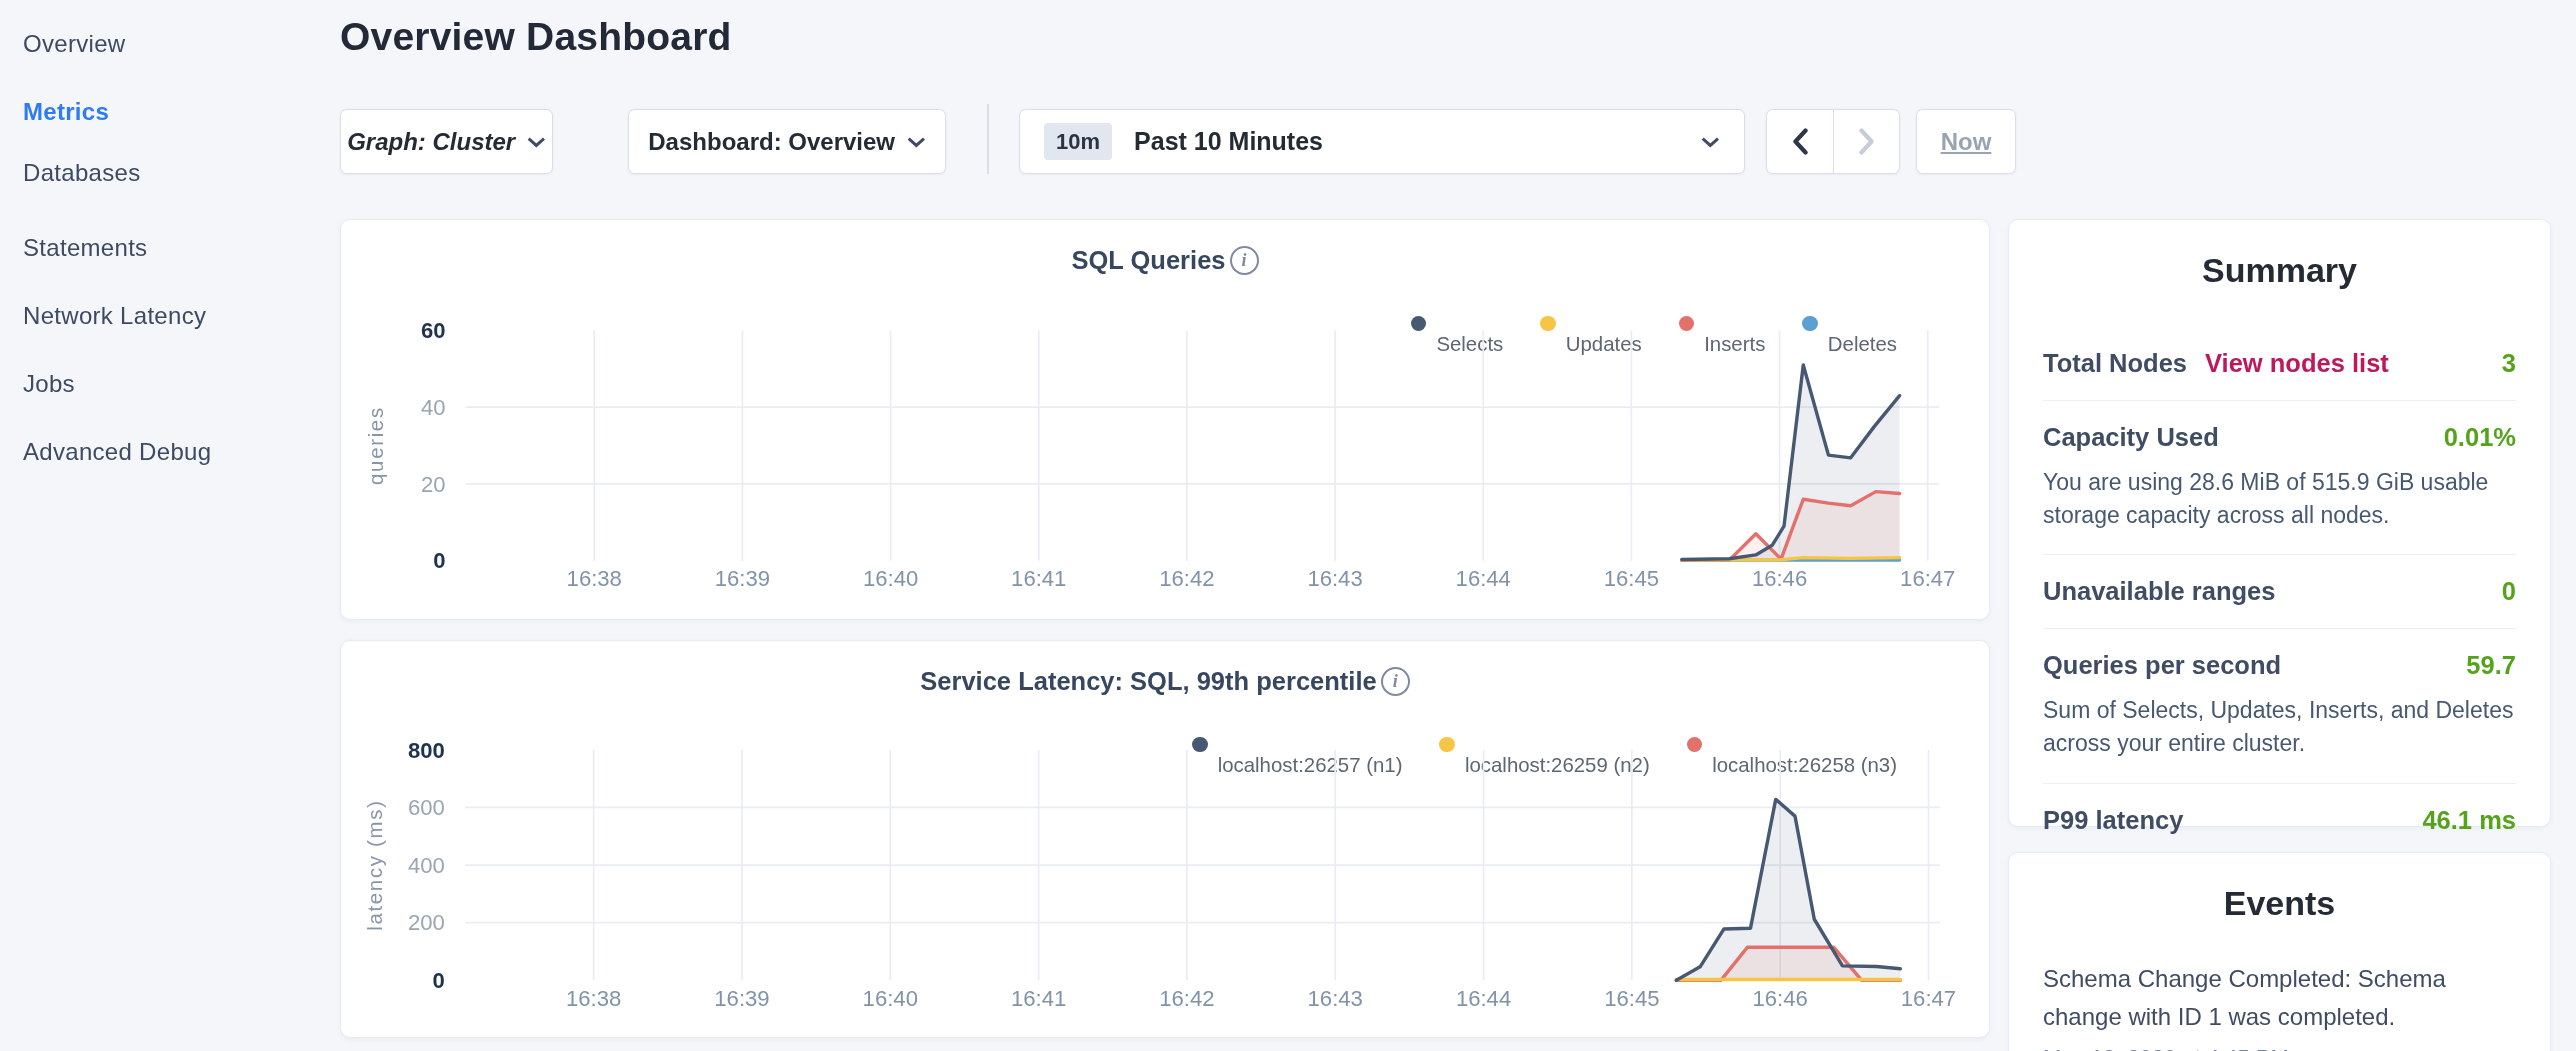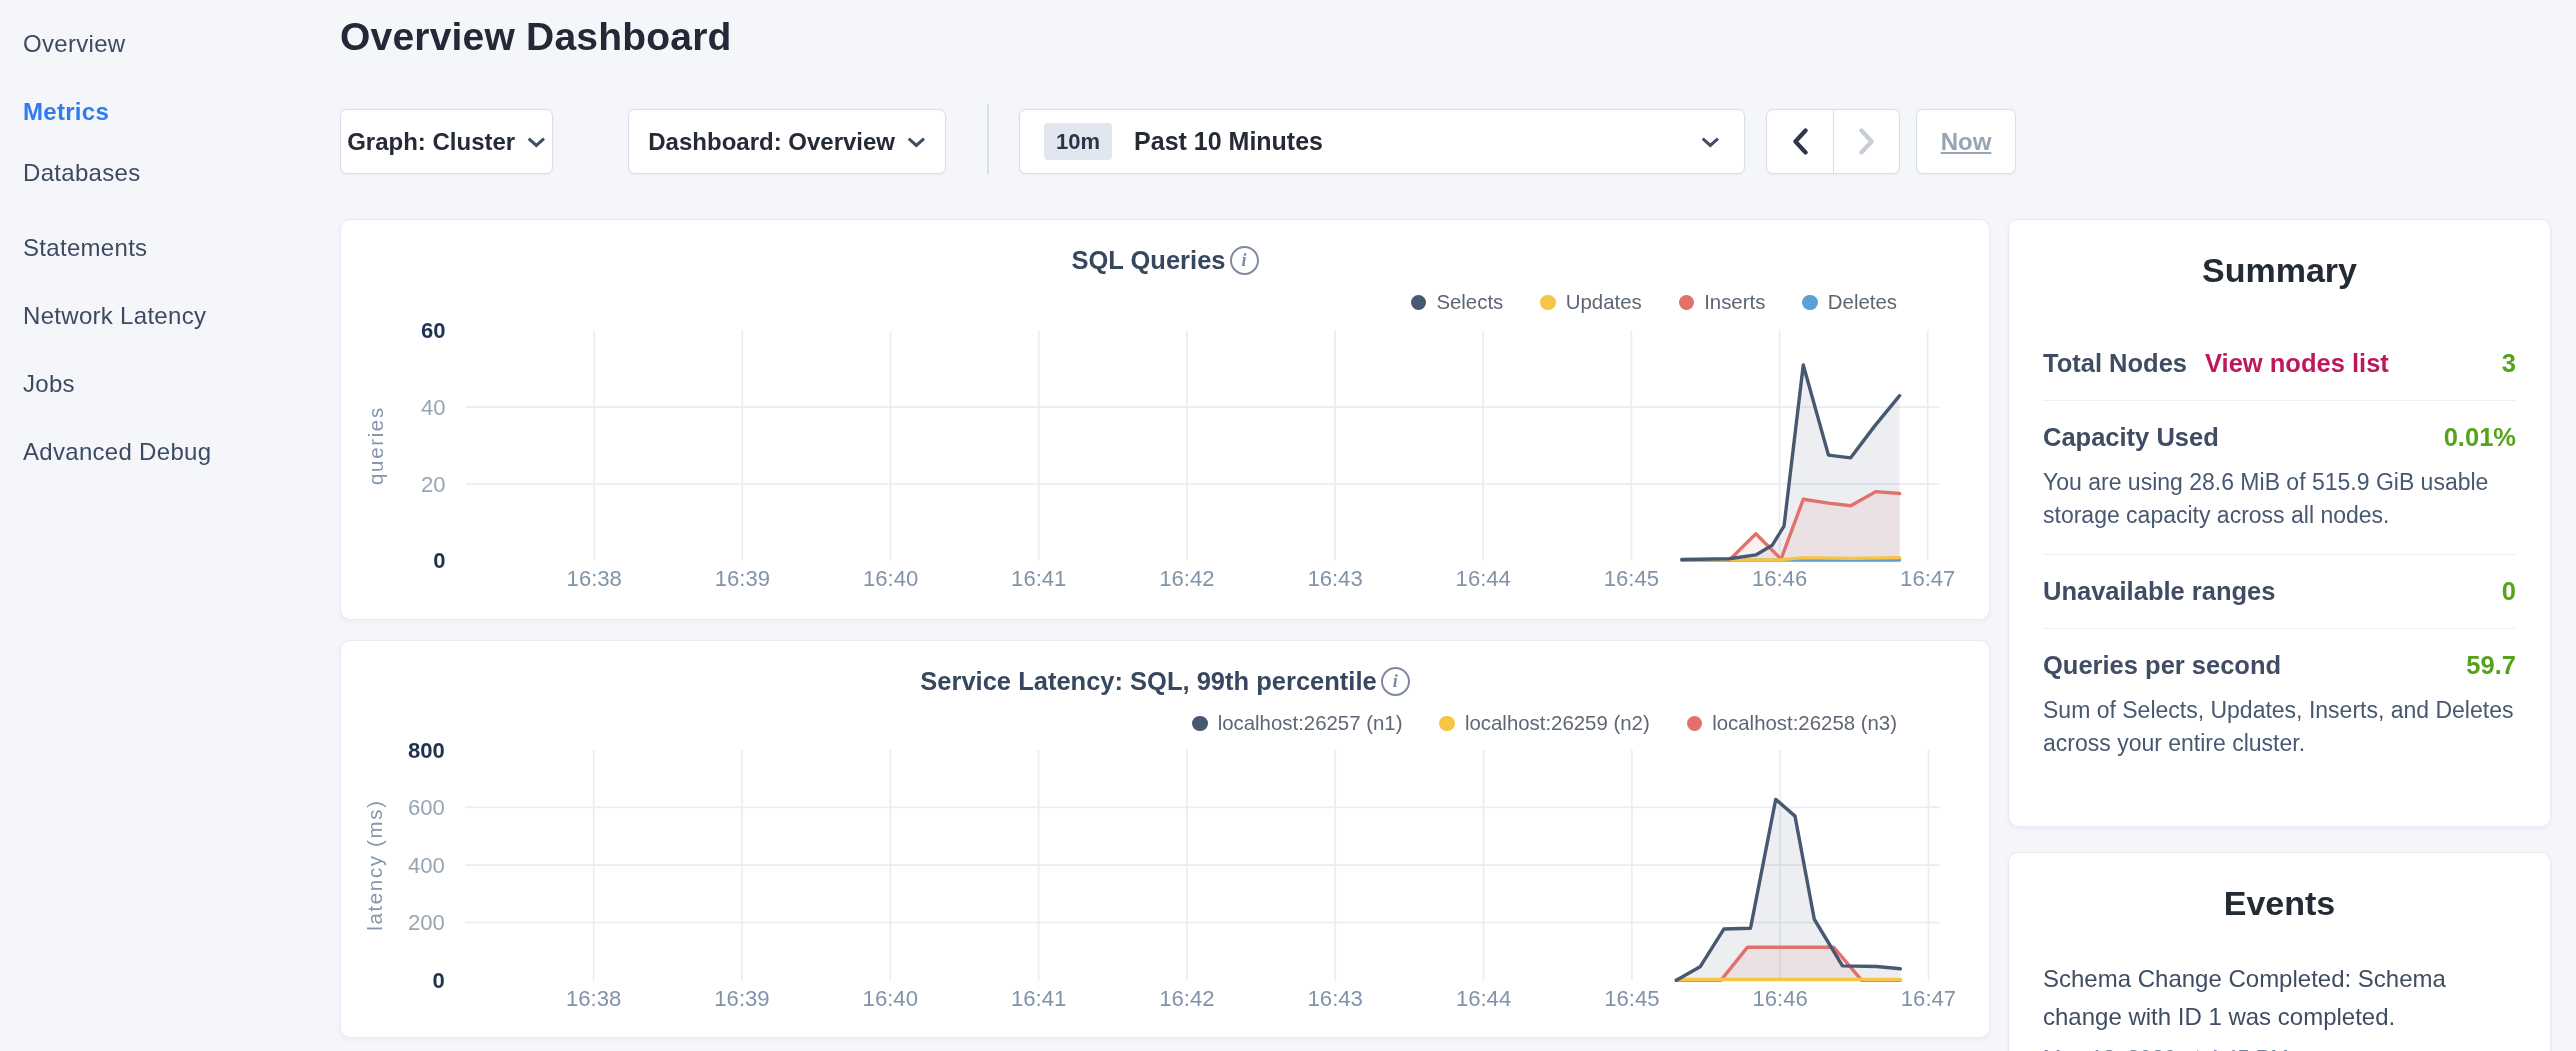--- a/index.html
+++ b/index.html
@@ -70,21 +70,21 @@
     color:#7f8aa0; font-size:18px; font-weight:700;
     display:flex; align-items:center; justify-content:center; cursor:pointer;
     font-family:"Liberation Serif", serif; font-style:italic;
   }
   .legend {
     position:absolute; top:71px; right:92px;
     display:flex; align-items:center; gap:37px;
   }
   .legend-item { display:flex; align-items:center; gap:10.2px; }
   .legend .dot { width:15.3px; height:15.3px; border-radius:50%; flex:none; }
-  .legend .lbl { font-size:20.4px; color:#5d6673; }
+  .legend .lbl { font-size:20.4px; color:#5d6673;margin-top:42px; }
 
   .chart-svg { position:absolute; left:0; top:0; }
   .xtick { font-size:26px; fill:#8193a9; font-family:"Liberation Sans",sans-serif; }
   .ytick { font-size:26px; fill:#9aa5b3; font-family:"Liberation Sans",sans-serif; }
   .ytick-bold { font-size:26px; font-weight:700; fill:#1f3350; font-family:"Liberation Sans",sans-serif; }
   .axis-label { font-size:24px; fill:#8796ab; letter-spacing:2px; font-family:"Liberation Sans",sans-serif; }
 
   
   .side-card { left:2008px; width:543px; padding:31px 34px; }
   #summary-card { top:219px; height:608px; }
@@ -109,21 +109,21 @@
   <div class="nav-item active" style="top:94px">Metrics</div>
   <div class="nav-item" style="top:155px">Databases</div>
   <div class="nav-item" style="top:230px">Statements</div>
   <div class="nav-item" style="top:298px">Network Latency</div>
   <div class="nav-item" style="top:366px">Jobs</div>
   <div class="nav-item" style="top:434px">Advanced Debug</div>
 </nav>
 
 <h1 class="abs page-title">Overview Dashboard</h1>
 
-<div class="ctrl" style="left:340px; width:213px;">
+<div class="ctrl" style="left:340px; width:213px;font-style:italic;">
   <span>Graph: Cluster</span>
   <svg class="chev" viewBox="0 0 22 14">
       <polyline points="2,3 11,11 20,3"></polyline>
     </svg>
 </div>
 
 <div class="ctrl" style="left:628px; width:318px;">
   <span>Dashboard: Overview</span>
   <svg class="chev" viewBox="0 0 22 14">
       <polyline points="2,3 11,11 20,3"></polyline>
@@ -301,20 +301,26 @@
   </div>
 
   <div class="summary-row">
     <div class="row-top">
       <span class="row-label">Queries per second</span>
       <span class="row-value">59.7</span>
     </div>
     <div class="row-desc">Sum of Selects, Updates, Inserts, and Deletes across your entire cluster.</div>
   </div>
 
+  <div class="summary-row">
+    <div class="row-top">
+      <span class="row-label">P99 latency</span>
+      <span class="row-value">46.1 ms</span>
+    </div>
+  </div>
 </section>
 
 <section class="card side-card" id="events-card">
   <div class="side-title">Events</div>
   <div>
     <div class="event-msg">Schema Change Completed: Schema change with ID 1 was completed.</div>
     <div class="event-time">May 13, 2020 at 4:45 PM</div>
   </div>
 </section>
 

